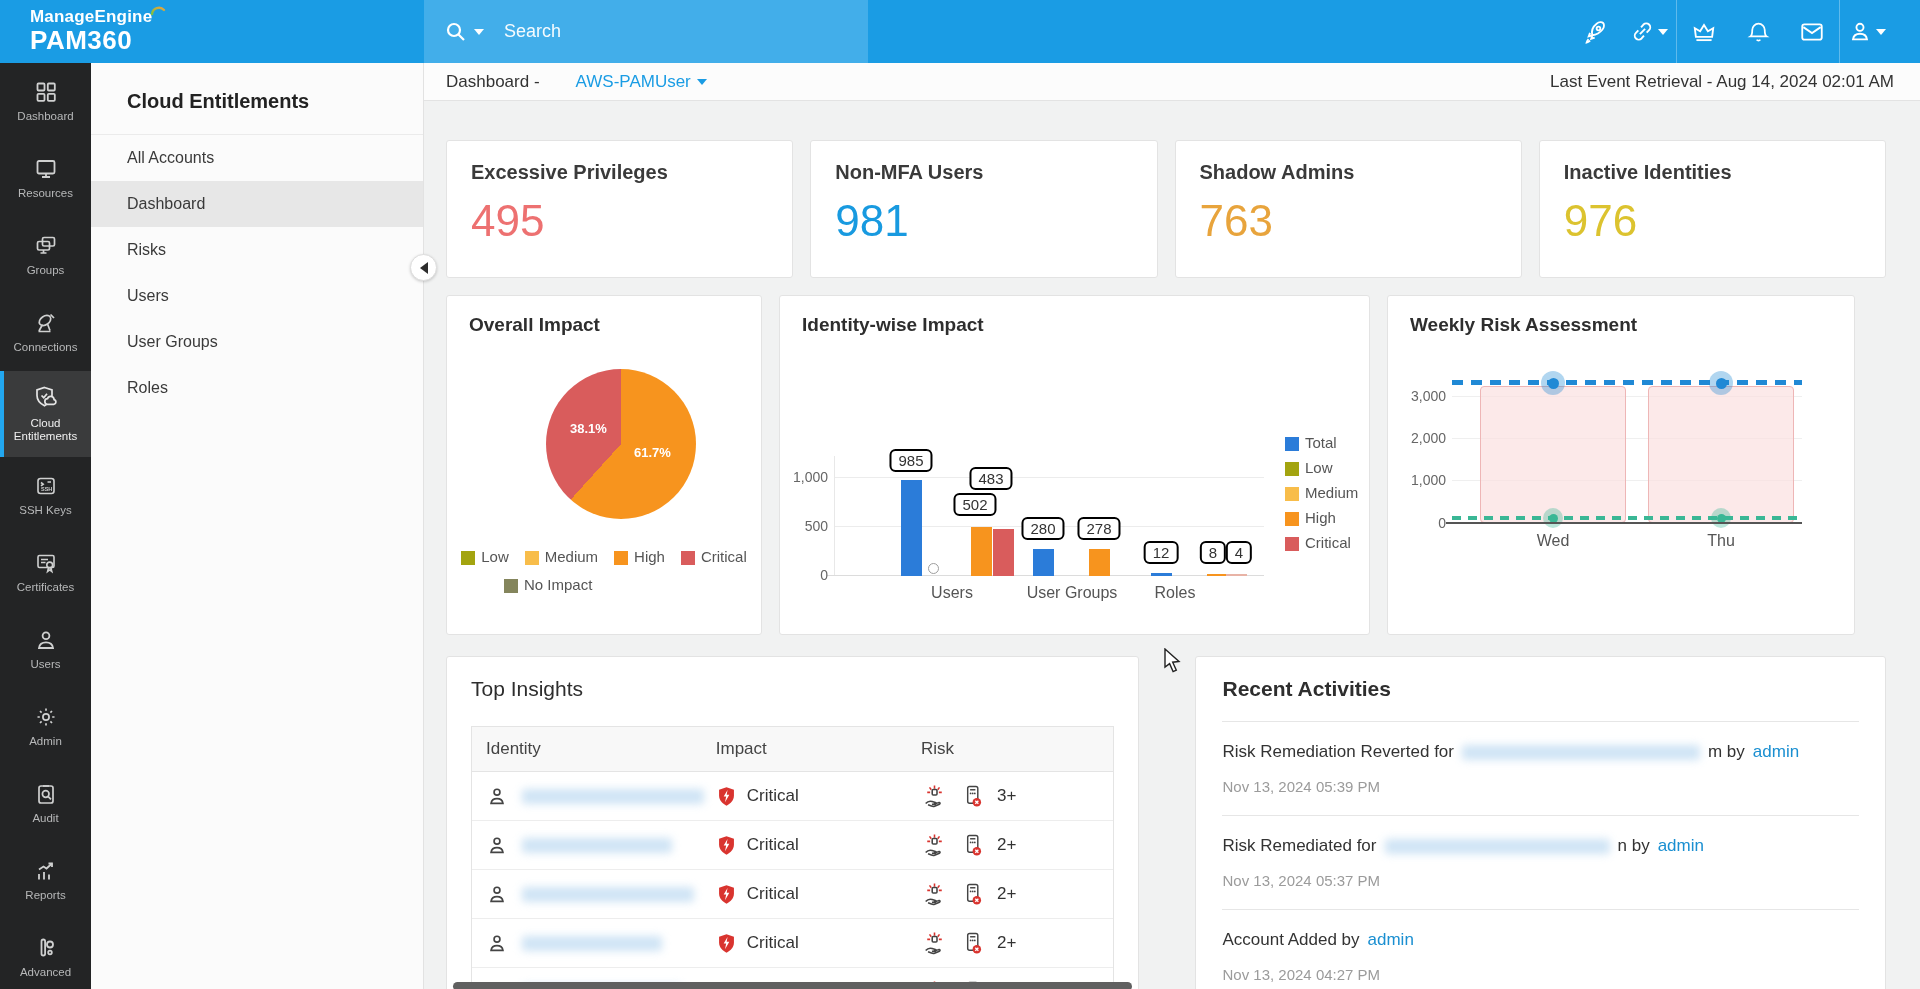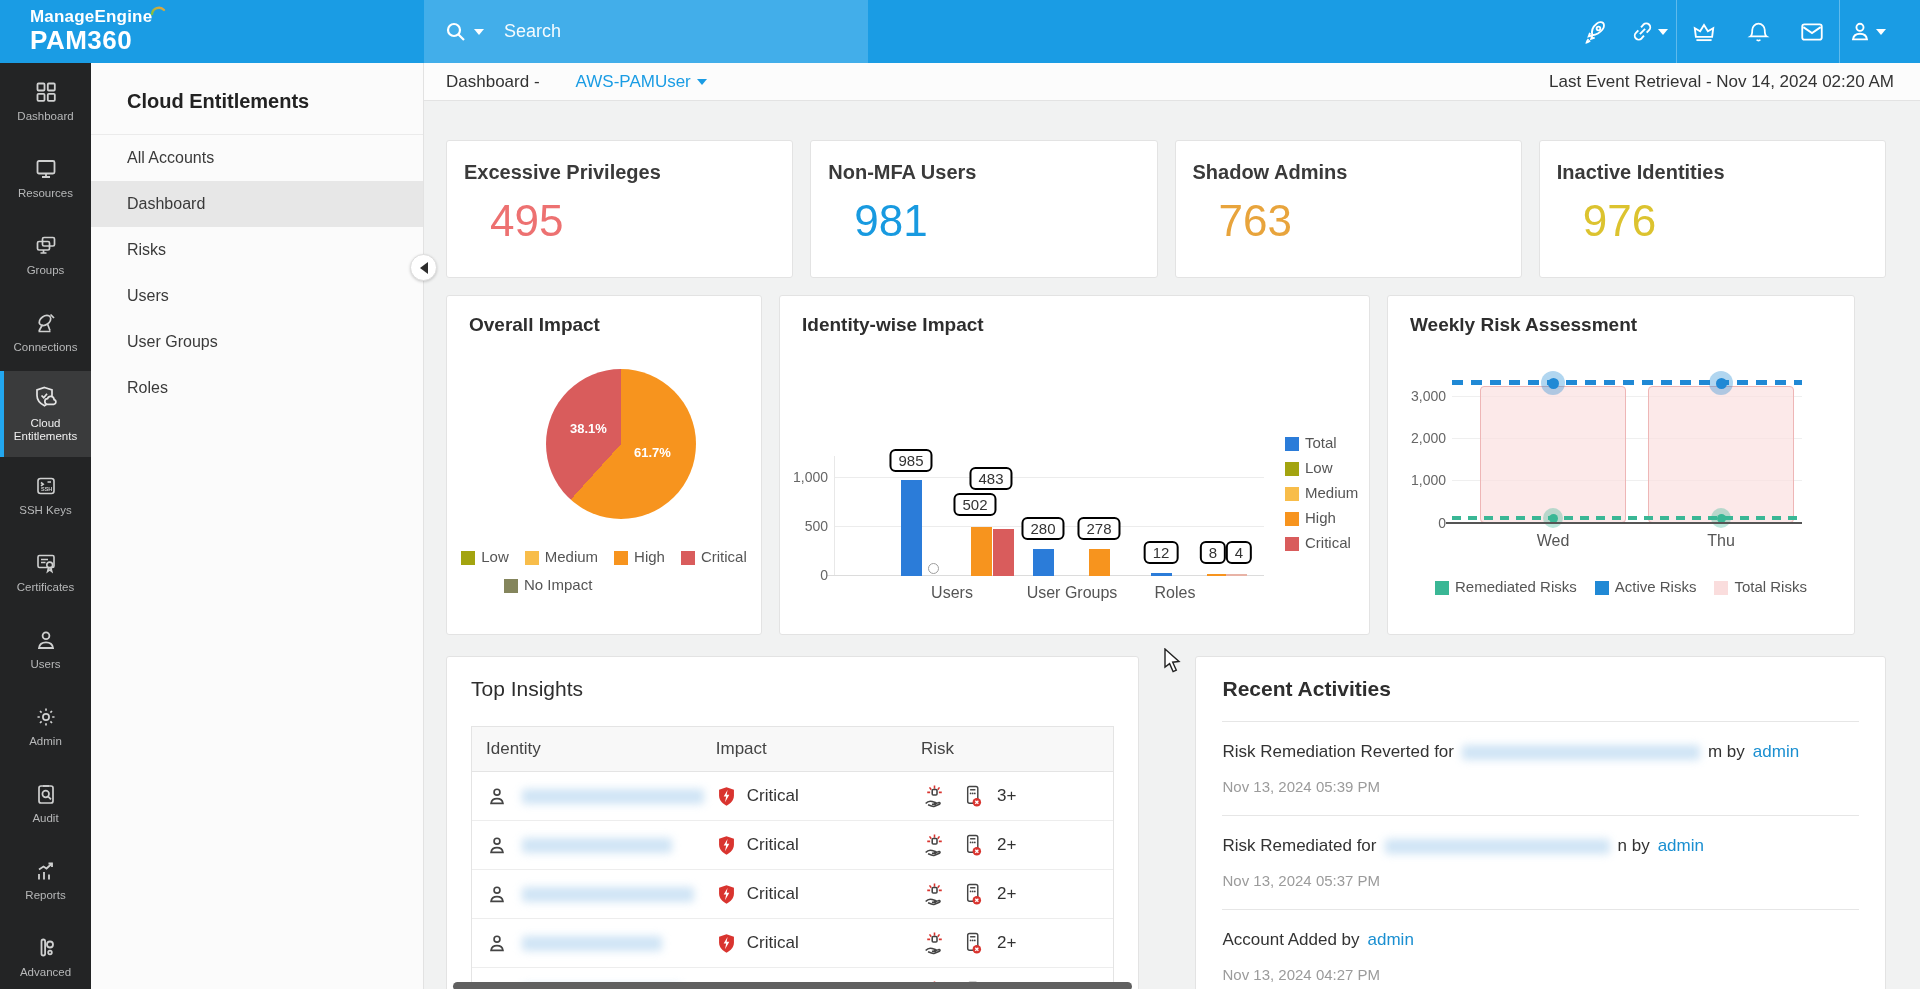--- a/index.html
+++ b/index.html
@@ -41,23 +41,23 @@
   .pagehead { height:38px; background:#fcfcfc; border-bottom:1px solid #e3e3e3; display:flex; align-items:center; padding:0 26px 0 22px;gap:26px; }
   .pagehead .ph-title { font-size:17px; color:#333; }
   .pagehead .ph-account { font-size:17px; color:#1a9ce4; margin-left:10px; cursor:pointer; display:flex; align-items:center; gap:6px; }
   .pagehead .ph-account .caret { width:0;height:0;border-left:5px solid transparent;border-right:5px solid transparent;border-top:6px solid #1a9ce4; }
   .pagehead .ph-right { margin-left:auto; font-size:17px; color:#333; }
 
   .content { padding:39px 34px 0 22px; }
   .card { background:#fff; border:1px solid #e3e3e3; border-radius:3px; }
 
   .stats-row { display:flex; gap:17px; }
-  .stat-card { flex:1; height:138px; padding:20px 17px; }
+  .stat-card { flex:1; height:138px; padding:20px 24px; }
   .stat-label { font-size:20px; font-weight:bold; color:#3a3a3a; }
-  .stat-value { font-size:44px; margin-top:12px;margin-left:26px; }
+  .stat-value { font-size:44px; margin-top:12px; }
 
   .charts-row { display:flex; gap:17px; margin-top:17px; }
   .chart-card { height:340px; position:relative; }
   .card-title { font-size:19px; font-weight:bold; color:#2e2e2e; padding:18px 0 0 22px; }
 
   
   .pie-card { width:316px; }
   .pie { position:absolute; left:99px; top:73px; width:150px; height:150px; border-radius:50%;
          background:conic-gradient(#f7941e 0 61.7%, #d95c5c 0); }
   .pie-lbl { position:absolute; color:#fff; font-size:13px; font-weight:bold; }
@@ -308,21 +308,21 @@
     <span class="tri"></span>
   </div>
 
 <div class="main">
   <div class="pagehead">
     <span class="ph-title">Dashboard -</span>
     <span class="ph-account">
         <span>AWS-PAMUser</span>
         <span class="caret"></span>
       </span>
-    <span class="ph-right">Last Event Retrieval - Nov 14, 2024 02:20 AM</span>
+    <span class="ph-right">Last Event Retrieval - Aug 14, 2024 02:01 AM</span>
   </div>
 
   <div class="content">
 
     <div class="stats-row">
       <div class="card stat-card">
         <div class="stat-label">Excessive Privileges</div>
         <div class="stat-value" style="color:#ed7171">495</div>
       </div>
       <div class="card stat-card">
@@ -454,34 +454,20 @@
           <div class="marker m-teal-outer" style="left:91px;bottom:-4px">
               <div class="marker m-teal-inner"></div>
             </div>
           <div class="marker m-teal-outer" style="left:259px;bottom:-4px">
               <div class="marker m-teal-inner"></div>
             </div>
           <div class="wbase"></div>
           <span class="wxlab" style="left:101px">Wed</span>
           <span class="wxlab" style="left:269px">Thu</span>
         </div>
-        <div class="wlegend">
-          <span class="leg-item">
-              <span class="sw" style="background:#3ab795"></span>
-              <span>Remediated Risks</span>
-            </span>
-          <span class="leg-item">
-              <span class="sw" style="background:#2089d5"></span>
-              <span>Active Risks</span>
-            </span>
-          <span class="leg-item">
-              <span class="sw" style="background:#fadddd"></span>
-              <span>Total Risks</span>
-            </span>
-        </div>
       </div>
     </div>
 
     <div class="bottom-row">
 
       <div class="card insights-card">
         <div class="big-title">Top Insights</div>
         <div class="tbl">
           <div class="tbl-head">
             <div class="c-identity">Identity</div>

